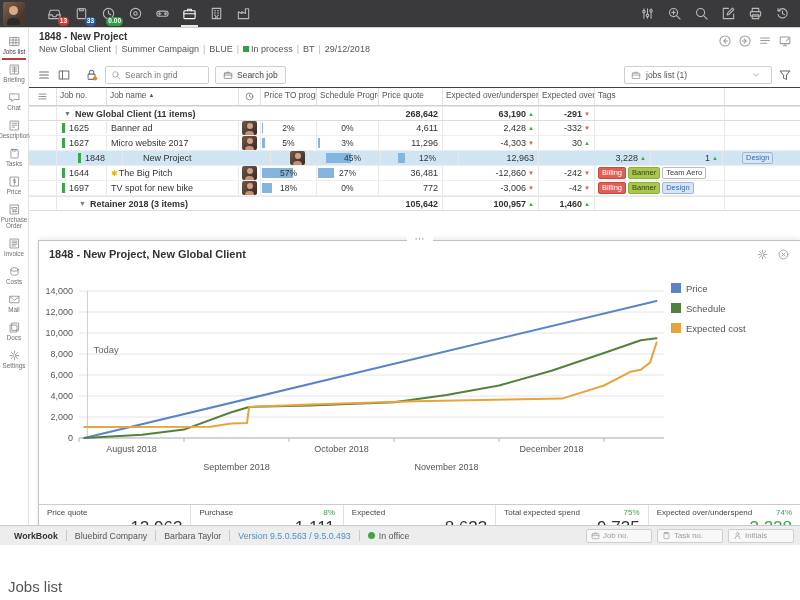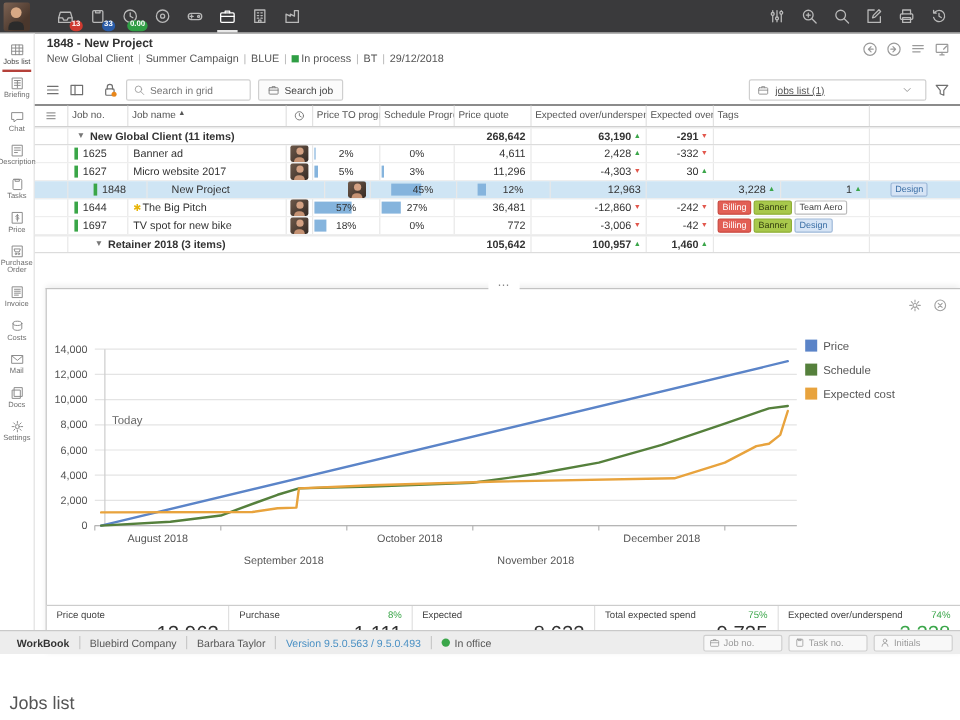--- a/index.html
+++ b/index.html
@@ -44,21 +44,21 @@
 
   
   .toolbar { height:26px; display:flex; align-items:center; gap:6px; padding:0 8px 0 8px; border-bottom:1px solid #404040; }
   .tool-ic { color:#6f6f6f; cursor:pointer; }
   .tool-ic .ic { width:14px; height:14px; }
   .search-box { display:flex; align-items:center; gap:4px; border:1px solid #cfcfcf; border-radius:2px; height:18px; padding:0 5px; background:#fff; width:104px; }
   .search-box input { border:none; outline:none; font-size:8.5px; width:80px; color:#444; font-family:"Liberation Sans",sans-serif; }
   .search-box .ic { width:10px; height:10px; color:#999; }
   .btn { display:flex; align-items:center; gap:4px; border:1px solid #cfcfcf; border-radius:2px; height:18px; padding:0 7px; background:#fbfbfb; font-size:8.5px; color:#444; cursor:pointer; }
   .btn .ic { width:10px; height:10px; color:#777; }
-  .view-select { margin-left:auto; display:flex; align-items:center; gap:5px; border:1px solid #cfcfcf; border-radius:2px; height:18px; padding:0 6px; width:148px; background:#fff; font-size:8.5px; color:#555; cursor:pointer;text-decoration:underline; }
+  .view-select { margin-left:auto; display:flex; align-items:center; gap:5px; border:1px solid #cfcfcf; border-radius:2px; height:18px; padding:0 6px; width:148px; background:#fff; font-size:8.5px; color:#555; cursor:pointer; }
   .view-select .ic { width:10px; height:10px; color:#888; }
   .view-select .chev { margin-left:auto; }
 
   
   .grid { position:relative; }
   .grow { display:grid; grid-template-columns:28px 50px 132px 22px 56px 62px 64px 96px 56px 130px minmax(0,1fr); align-items:stretch; }
   .ghead { border-bottom:1px solid #d0d0d0; }
   .ghead .gc { font-size:8.3px; color:#555; padding:3px 3px; line-height:1.2; border-right:1px solid #e2e2e2; display:flex; align-items:flex-start; }
   .ghead .gc.center { justify-content:center; align-items:center; }
   .sort-arrow { font-size:6px; color:#555; margin-left:2px; margin-top:1px; }
@@ -573,20 +573,21 @@
               <div class="gc"></div>
               <div class="gc nob"></div>
             </div>
           </div>
       </div>
     </main>
 
     <section class="overlay">
       <div class="handle">⋯</div>
       <div class="ov-title">
+        <h2>1848 - New Project, New Global Client</h2>
         <div class="ov-icons">
           <span>
               <svg class="ic" viewBox="0 0 16 16">
                 <circle cx="8" cy="8" r="2"></circle>
                 <path d="M8 2.6v2M8 11.4v2M2.6 8h2M11.4 8h2M4.2 4.2l1.4 1.4M10.4 10.4l1.4 1.4M11.8 4.2l-1.4 1.4M5.6 10.4l-1.4 1.4"></path>
               </svg>
             </span>
           <span>
               <svg class="ic" viewBox="0 0 16 16">
                 <circle cx="8" cy="8" r="5.5"></circle>

